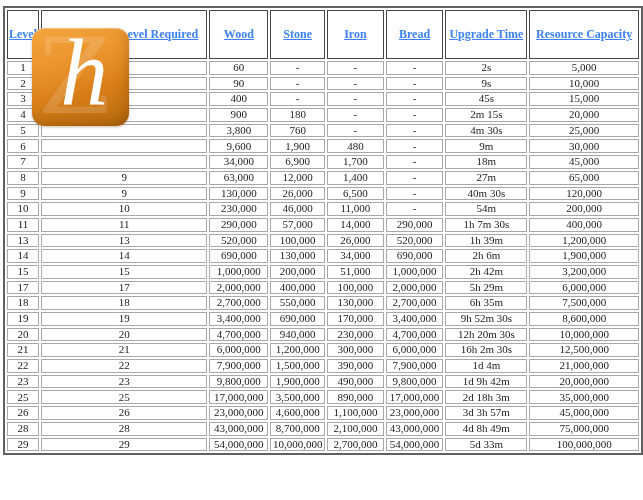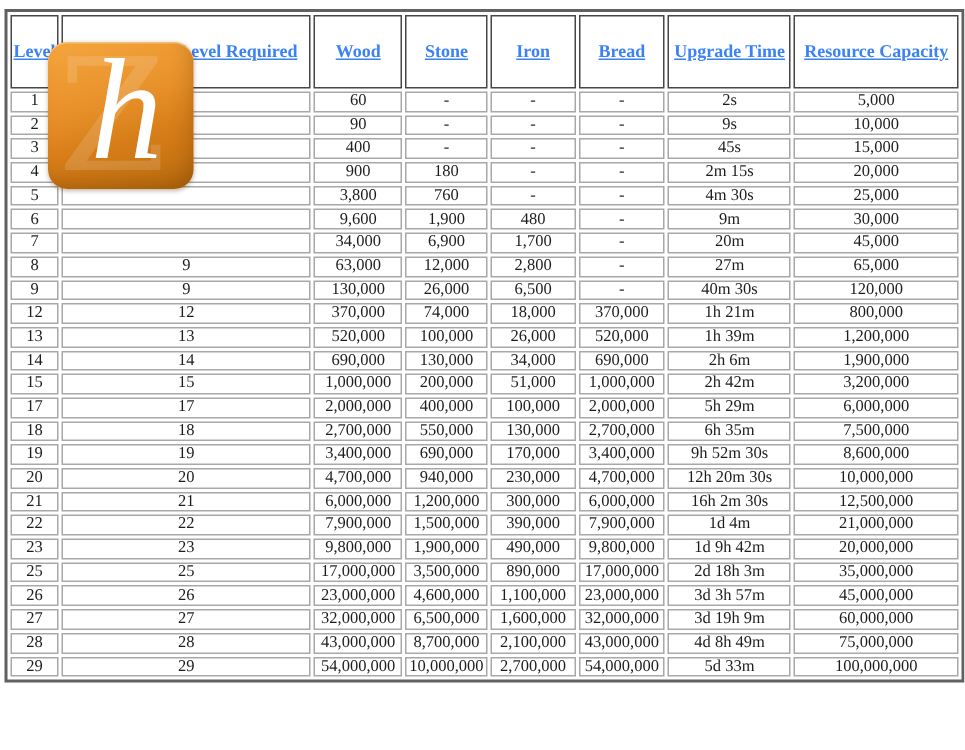--- a/index.html
+++ b/index.html
@@ -187,52 +187,62 @@
           <td>9m</td>
           <td>30,000</td>
         </tr>
         <tr>
           <td>7</td>
           <td></td>
           <td>34,000</td>
           <td>6,900</td>
           <td>1,700</td>
           <td>-</td>
-          <td>20m</td>
+          <td>18m</td>
           <td>45,000</td>
         </tr>
         <tr>
           <td>8</td>
           <td>9</td>
           <td>63,000</td>
           <td>12,000</td>
-          <td>2,800</td>
+          <td>1,400</td>
           <td>-</td>
           <td>27m</td>
           <td>65,000</td>
         </tr>
         <tr>
           <td>9</td>
           <td>9</td>
           <td>130,000</td>
           <td>26,000</td>
           <td>6,500</td>
           <td>-</td>
           <td>40m 30s</td>
           <td>120,000</td>
         </tr>
         <tr>
-          <td>12</td>
-          <td>12</td>
-          <td>370,000</td>
-          <td>74,000</td>
-          <td>18,000</td>
-          <td>370,000</td>
-          <td>1h 21m</td>
-          <td>800,000</td>
+          <td>10</td>
+          <td>10</td>
+          <td>230,000</td>
+          <td>46,000</td>
+          <td>11,000</td>
+          <td>-</td>
+          <td>54m</td>
+          <td>200,000</td>
+        </tr>
+        <tr>
+          <td>11</td>
+          <td>11</td>
+          <td>290,000</td>
+          <td>57,000</td>
+          <td>14,000</td>
+          <td>290,000</td>
+          <td>1h 7m 30s</td>
+          <td>400,000</td>
         </tr>
         <tr>
           <td>13</td>
           <td>13</td>
           <td>520,000</td>
           <td>100,000</td>
           <td>26,000</td>
           <td>520,000</td>
           <td>1h 39m</td>
           <td>1,200,000</td>
@@ -341,30 +351,20 @@
           <td>26</td>
           <td>26</td>
           <td>23,000,000</td>
           <td>4,600,000</td>
           <td>1,100,000</td>
           <td>23,000,000</td>
           <td>3d 3h 57m</td>
           <td>45,000,000</td>
         </tr>
         <tr>
-          <td>27</td>
-          <td>27</td>
-          <td>32,000,000</td>
-          <td>6,500,000</td>
-          <td>1,600,000</td>
-          <td>32,000,000</td>
-          <td>3d 19h 9m</td>
-          <td>60,000,000</td>
-        </tr>
-        <tr>
           <td>28</td>
           <td>28</td>
           <td>43,000,000</td>
           <td>8,700,000</td>
           <td>2,100,000</td>
           <td>43,000,000</td>
           <td>4d 8h 49m</td>
           <td>75,000,000</td>
         </tr>
         <tr>

